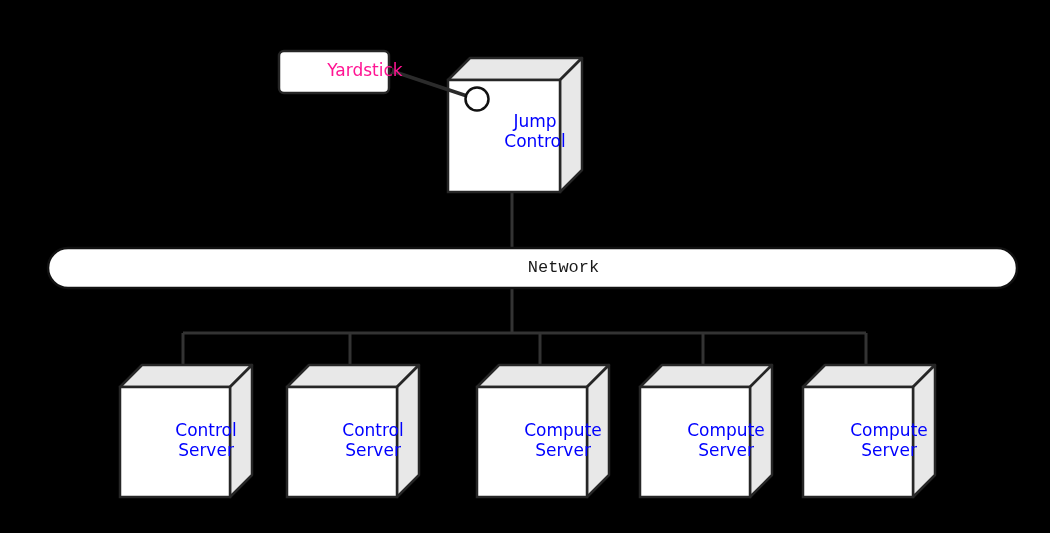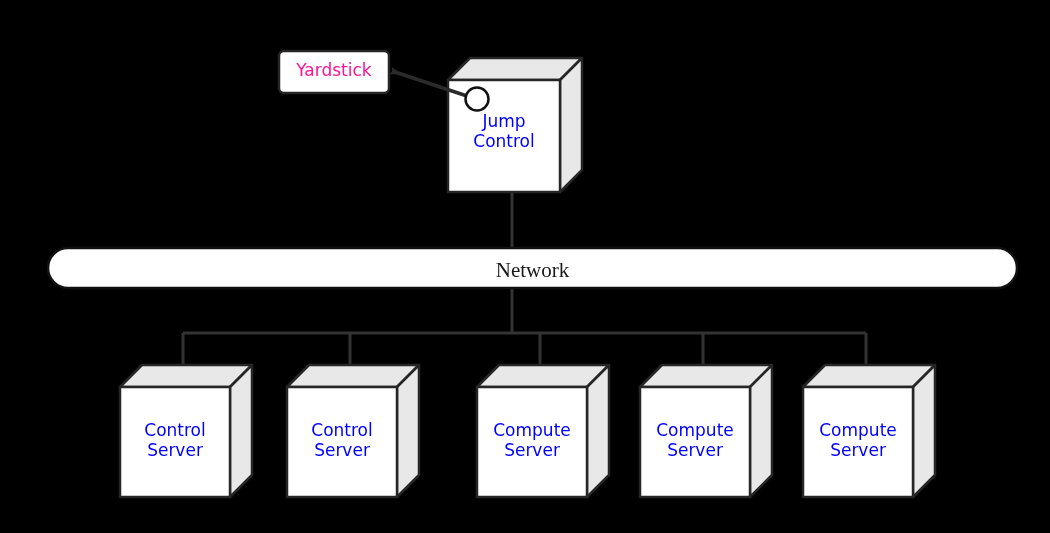--- a/index.html
+++ b/index.html
@@ -25,36 +25,37 @@
     width: 1050px;
     height: 533px;
     display: block;
   }
   .node-label {
     position: absolute;
     text-align: center;
     line-height: 1.18;
     pointer-events: none;
     white-space: pre-line;
+    margin-left: 31px;
   }
   .server-label {
     color: #0000FF;
     font-size: 17px;
     font-family: "DejaVu Sans", "Liberation Sans", sans-serif;
   }
   .yardstick-label {
     color: #FF1493;
     font-size: 17px;
     font-weight: normal;
     font-family: "DejaVu Sans", "Liberation Sans", sans-serif;
   }
   .network-label {
     color: #1A1A1A;
-    font-size: 21px;
-    font-family: Liberation Serif, serif;
+    font-size: 17px;
+    font-family: Liberation Mono, monospace;
   }
 </style>
 </head>
 <body>
 
 <div id="canvas">
 
   <svg id="diagram-svg" viewBox="0 0 1050 533">
     <defs>
       <marker id="arrowhead" markerWidth="12" markerHeight="12" refX="9.5" refY="4" orient="auto" markerUnits="userSpaceOnUse">

